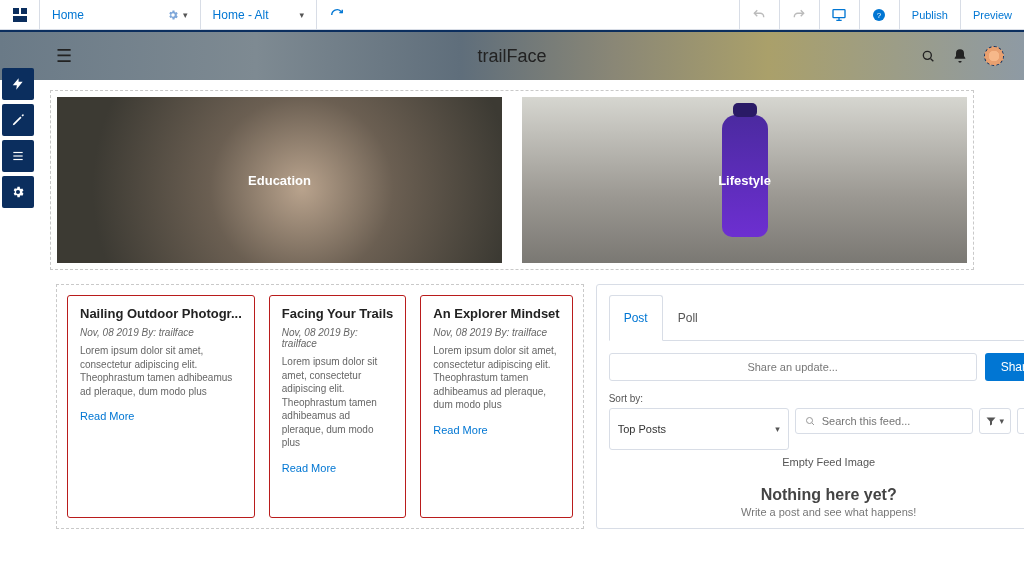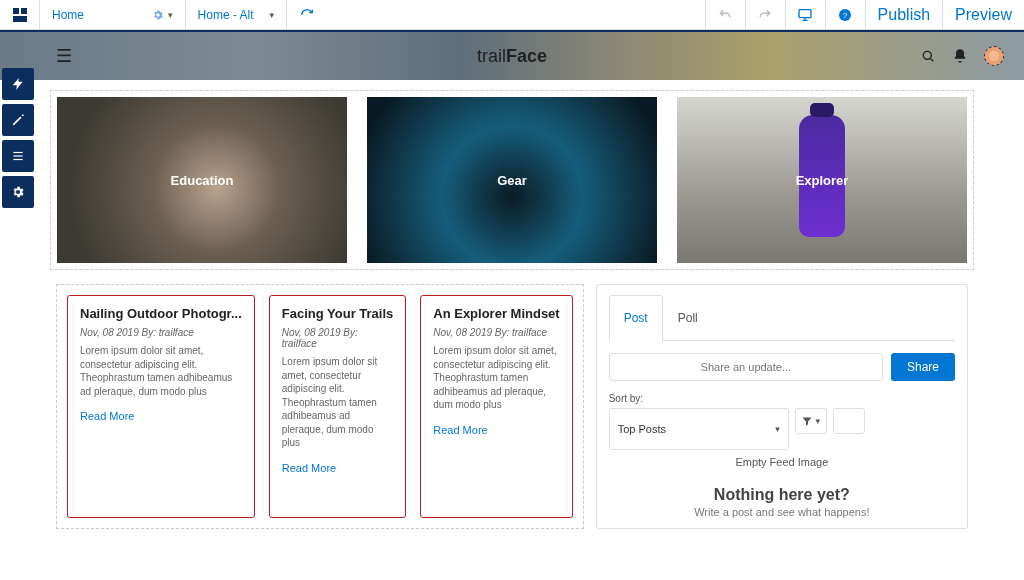--- a/index.html
+++ b/index.html
@@ -1,35 +1,35 @@
 <!DOCTYPE html>
 <html><head>
 <meta charset="utf-8">
 <style>
 * { box-sizing: border-box; margin: 0; padding: 0; }
 body { font-family: -apple-system, "Segoe UI", Arial, sans-serif; font-size: 13px; color: #333; background: #fff; }
 
 .builder-bar { height: 30px; background: #fff; border-bottom: 1px solid #d8dde6; display: flex; align-items: stretch; }
 .bb-icon-btn { width: 40px; display: flex; align-items: center; justify-content: center; border-right: 1px solid #d8dde6; cursor: pointer; }
-.bb-section { display: flex; align-items: center; padding: 0 12px; border-right: 1px solid #d8dde6; gap: 8px; }
+.bb-section { display: flex; align-items: center; padding: 0 12px; border-right: 1px solid #d8dde6; gap: 23px; }
 .bb-label { color: #0176d3; font-size: 12px; }
 .bb-spacer { flex: 1; }
-.bb-right-btn { display: flex; align-items: center; padding: 0 12px; border-left: 1px solid #d8dde6; color: #0176d3; font-size: 16px; cursor: pointer; }
+.bb-right-btn { display: flex; align-items: center; padding: 0 12px; border-left: 1px solid #d8dde6; color: #0176d3; font-size: 11px; cursor: pointer; }
 .bb-right-icon { width: 40px; display: flex; align-items: center; justify-content: center; border-left: 1px solid #d8dde6; cursor: pointer; }
 
 .left-rail { position: absolute; left: 0; top: 32px; width: 36px; background: transparent; z-index: 10; }
 .left-rail .rail-btn { width: 32px; height: 32px; background: #0b2e5e; color: #fff; display: flex; align-items: center; justify-content: center; margin: 4px 2px; border-radius: 2px; cursor: pointer; }
 
 .stage { position: absolute; left: 0; top: 30px; right: 0; bottom: 0; background: #fff; overflow: auto; border-top: 2px solid #0b2e5e; }
 
 .site-header { height: 48px; display: flex; align-items: center; padding: 0 20px 0 56px;
   background: linear-gradient(90deg,#6a7a87 0%,#7e8a92 25%,#5f6e7b 45%,#8a8776 60%,#aaa06a 75%,#8e9aa4 100%); position: relative; }
 .site-header .hamburger { font-size: 18px; color: #222; cursor: pointer; }
 .site-brand { position: absolute; left: 50%; transform: translateX(-50%); font-size: 18px; color: #222; }
-.site-brand b { font-weight: 700; text-align: center; }
+.site-brand b { font-weight: 400; text-align: center; }
 .site-header .header-icons { margin-left: auto; display: flex; align-items: center; gap: 16px; }
 .avatar { width: 20px; height: 20px; border-radius: 50%; background: radial-gradient(circle,#f6b88a 40%,#e8a070 42%); border: 1px dashed #0b2e5e; }
 
 .canvas { padding: 10px 50px; }
 .dashed { border: 1px dashed #c9c9c9; }
 
 .hero-row { padding: 6px; display: flex; gap: 20px; margin-bottom: 8px; }
 .hero { flex: 1; height: 166px; position: relative; display: flex; align-items: center; justify-content: center; color: #fff; font-weight: 600; font-size: 13px; }
 .hero-edu { background: radial-gradient(circle at 55% 55%, #b9a38d 0%, #6b5f52 35%, #3c3a33 80%); }
 .hero-gear { background: radial-gradient(circle at 50% 60%, #0c1b24 0%, #165d7c 40%, #0a1a22 90%); }
@@ -180,26 +180,23 @@
       <span class="avatar"></span>
     </div>
   </div>
 
   <div class="canvas">
 
     <div class="dashed hero-row">
       <div class="hero hero-edu">
           <span>Education</span>
         </div>
-      <div class="hero hero-gear">
-          <span>Gear</span>
-        </div>
       <div class="hero hero-life">
           <div class="bottle"></div>
-          <span style="position:relative">Explorer</span>
+          <span style="position:relative">Lifestyle</span>
         </div>
     </div>
 
     <div class="content-row">
       <div class="dashed cards" style="padding:10px">
         <div class="card">
           <div class="card-img img-mtn"></div>
           <div class="card-body">
             <div class="card-title">Nailing Outdoor Photogr...</div>
             <div class="card-meta">Nov, 08 2019   By:  trailface</div>
@@ -237,20 +234,29 @@
               <span>Share an update...</span>
             </div>
           <button class="share-btn">Share</button>
         </div>
         <div class="sortby">Sort by:</div>
         <div class="feed-controls">
           <div class="select sort">
             <span>Top Posts</span>
             <span class="chev">▾</span>
           </div>
+          <div class="search-feed">
+            <span>
+                <svg width="12" height="12" viewBox="0 0 24 24" fill="none" stroke="#999" stroke-width="2">
+                  <circle cx="11" cy="11" r="6"></circle>
+                  <path d="M20 20l-4-4"></path>
+                </svg>
+              </span>
+            <input placeholder="Search this feed..." style="">
+          </div>
           <div class="icon-btn">
               <svg width="12" height="12" viewBox="0 0 24 24" fill="#555">
                 <path d="M3 5h18l-7 8v6l-4 2v-8z"></path>
               </svg>
               <span class="chev" style="margin-left:2px">▾</span>
             </div>
           <div class="icon-btn"></div>
         </div>
         <div class="empty">
           <div class="empty-img">Empty Feed Image</div>

